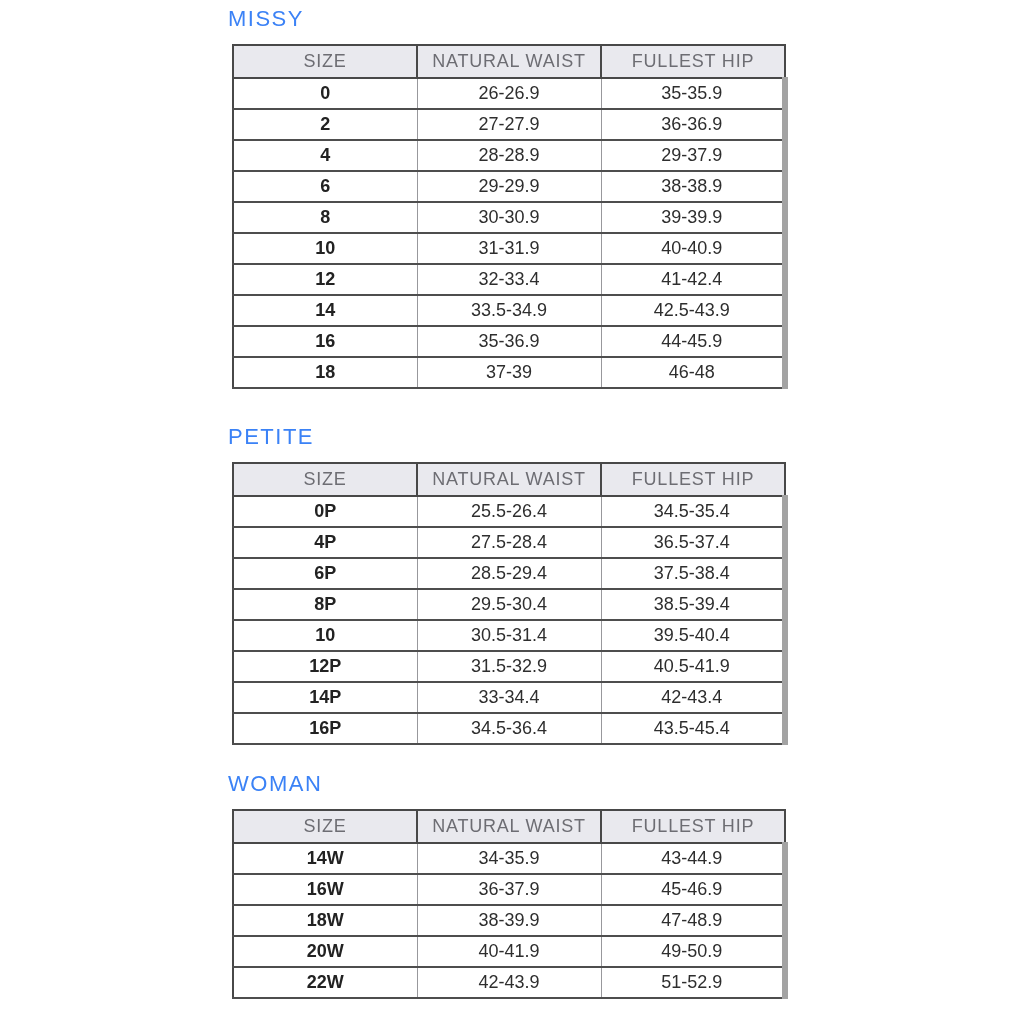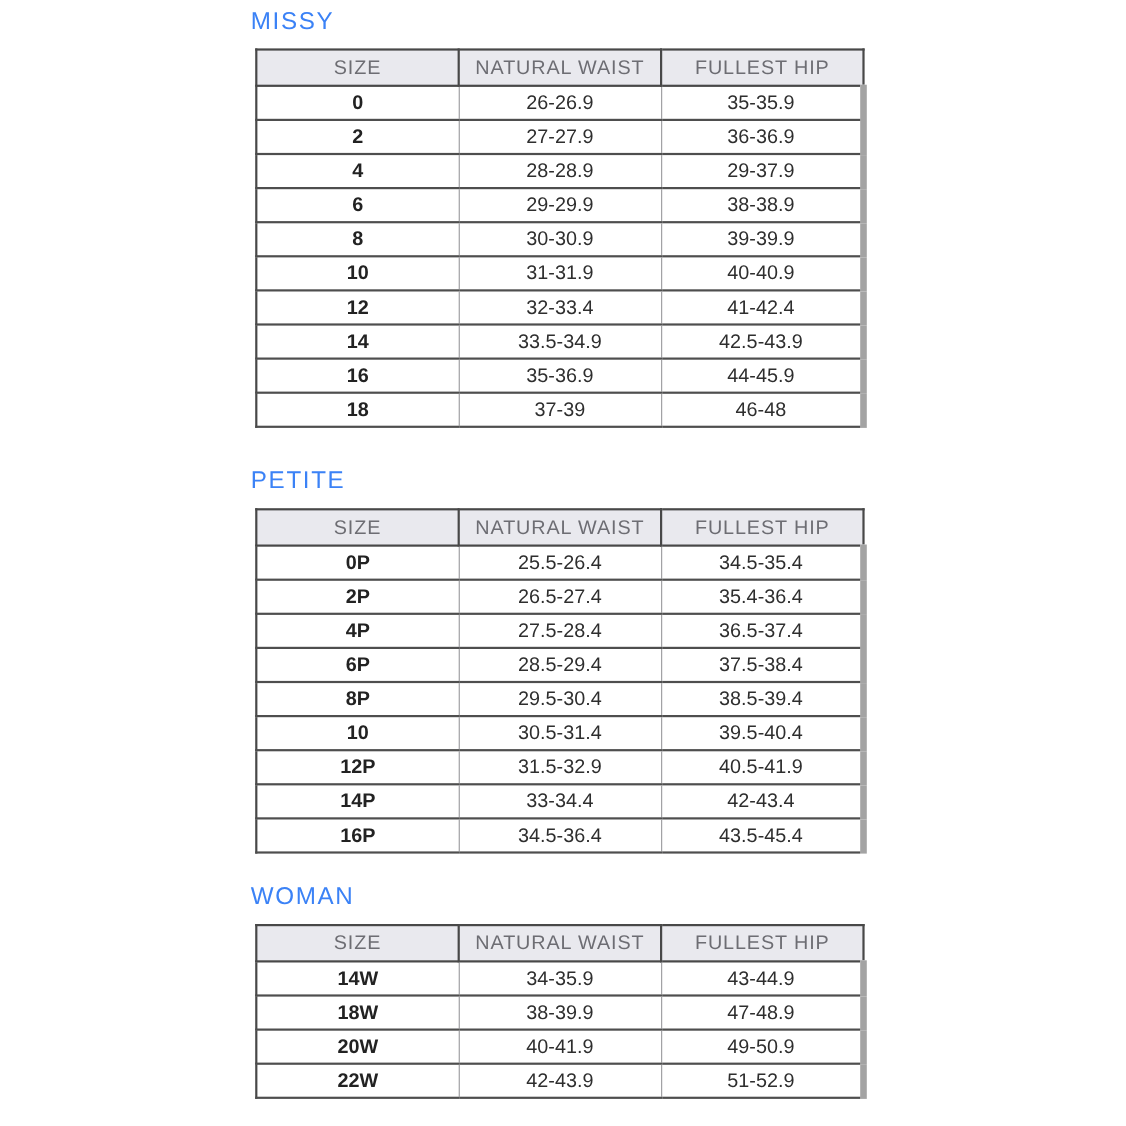--- a/index.html
+++ b/index.html
@@ -157,25 +157,20 @@
             <th>FULLEST HIP</th>
           </tr>
         </thead>
         <tbody>
             <tr>
               <td>0P</td>
               <td>25.5-26.4</td>
               <td>34.5-35.4</td>
             </tr>
             <tr>
-              <td>2P</td>
-              <td>26.5-27.4</td>
-              <td>35.4-36.4</td>
-            </tr>
-            <tr>
               <td>4P</td>
               <td>27.5-28.4</td>
               <td>36.5-37.4</td>
             </tr>
             <tr>
               <td>6P</td>
               <td>28.5-29.4</td>
               <td>37.5-38.4</td>
             </tr>
             <tr>
@@ -222,20 +217,25 @@
             <th>FULLEST HIP</th>
           </tr>
         </thead>
         <tbody>
             <tr>
               <td>14W</td>
               <td>34-35.9</td>
               <td>43-44.9</td>
             </tr>
             <tr>
+              <td>16W</td>
+              <td>36-37.9</td>
+              <td>45-46.9</td>
+            </tr>
+            <tr>
               <td>18W</td>
               <td>38-39.9</td>
               <td>47-48.9</td>
             </tr>
             <tr>
               <td>20W</td>
               <td>40-41.9</td>
               <td>49-50.9</td>
             </tr>
             <tr>

